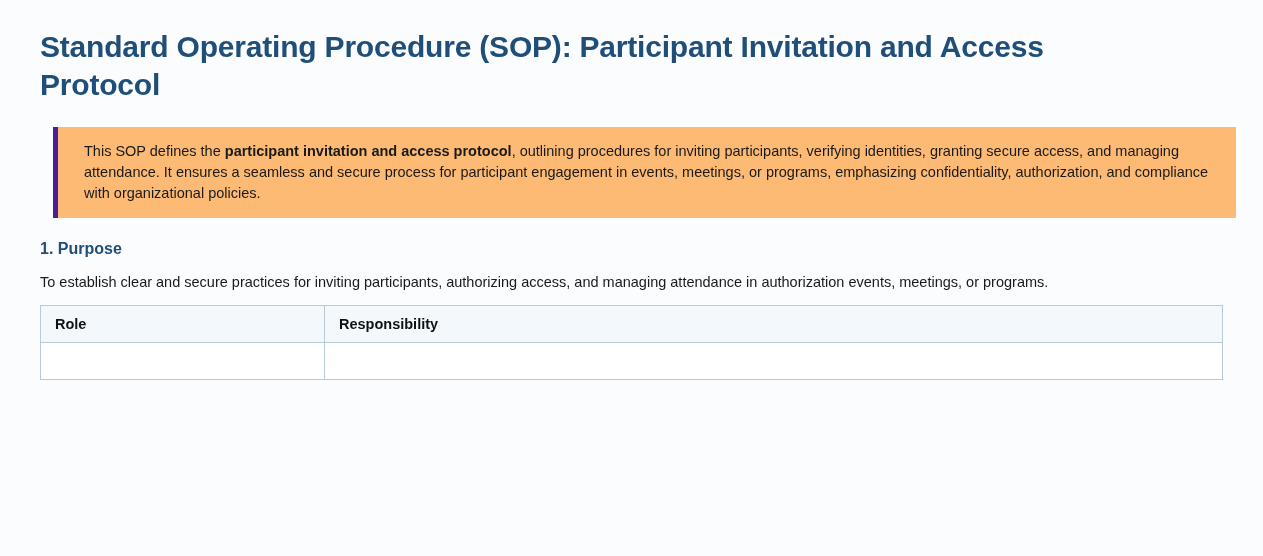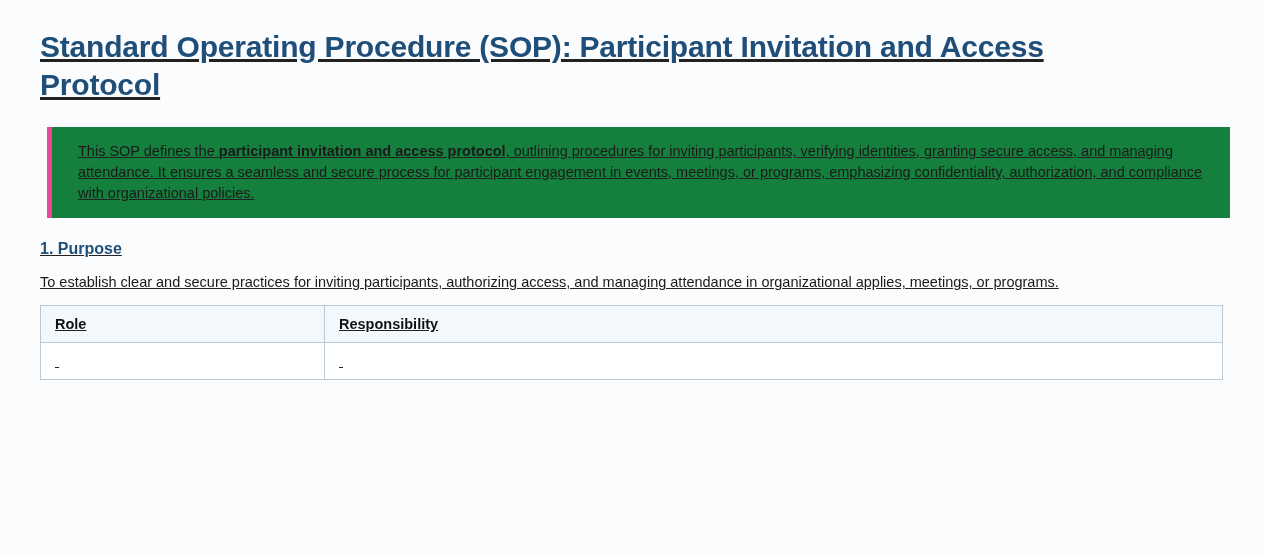--- a/index.html
+++ b/index.html
@@ -12,36 +12,35 @@
     height: 556px;
     overflow: hidden;
     font-family: "Liberation Sans", sans-serif;
     color: #222222;
     background: #fbfcfe;
   }
   .page {
     padding: 28px 40px 18px 40px;
     box-sizing: border-box;
     width: 1119px;
-    text-decoration: underline;
   }
   .doc-title {
     font-size: 30px;
     line-height: 1.25;
     font-weight: bold;
     color: #1f4e79;
     margin: 0 0 24px 0;
     max-width: 1130px;
     letter-spacing: -0.2px;
   }
   .summary-box {
-    background: #15803d;
-    border-left: 5px solid #ec4899;
+    background: #fdba74;
+    border-left: 5px solid #4c1d95;
     padding: 14px 22px 14px 26px;
-    margin: 0 0 22px 7px;
+    margin: 0 0 22px 13px;
     box-sizing: border-box;
     width: 1183px;
   }
   .summary-box p {
     margin: 0;
     font-size: 14.5px;
     line-height: 1.45;
     color: #1a1a1a;
   }
   .summary-box strong {
@@ -86,21 +85,21 @@
 
 <div class="page">
 
   <h1 class="doc-title">Standard Operating Procedure (SOP): Participant Invitation and Access Protocol</h1>
 
   <div class="summary-box">
     <p><span>This SOP defines the </span><strong>participant invitation and access protocol</strong><span>, outlining procedures for inviting participants, verifying identities, granting secure access, and managing attendance. It ensures a seamless and secure process for participant engagement in events, meetings, or programs, emphasizing confidentiality, authorization, and compliance with organizational policies.</span></p>
   </div>
 
   <h2 class="section-heading">1. Purpose</h2>
-  <p class="body-text">To establish clear and secure practices for inviting participants, authorizing access, and managing attendance in organizational applies, meetings, or programs.</p>
+  <p class="body-text">To establish clear and secure practices for inviting participants, authorizing access, and managing attendance in authorization events, meetings, or programs.</p>
 
 
 
   <table class="roles-table">
     <thead>
       <tr>
         <th class="col-role">Role</th>
         <th>Responsibility</th>
       </tr>
     </thead>

